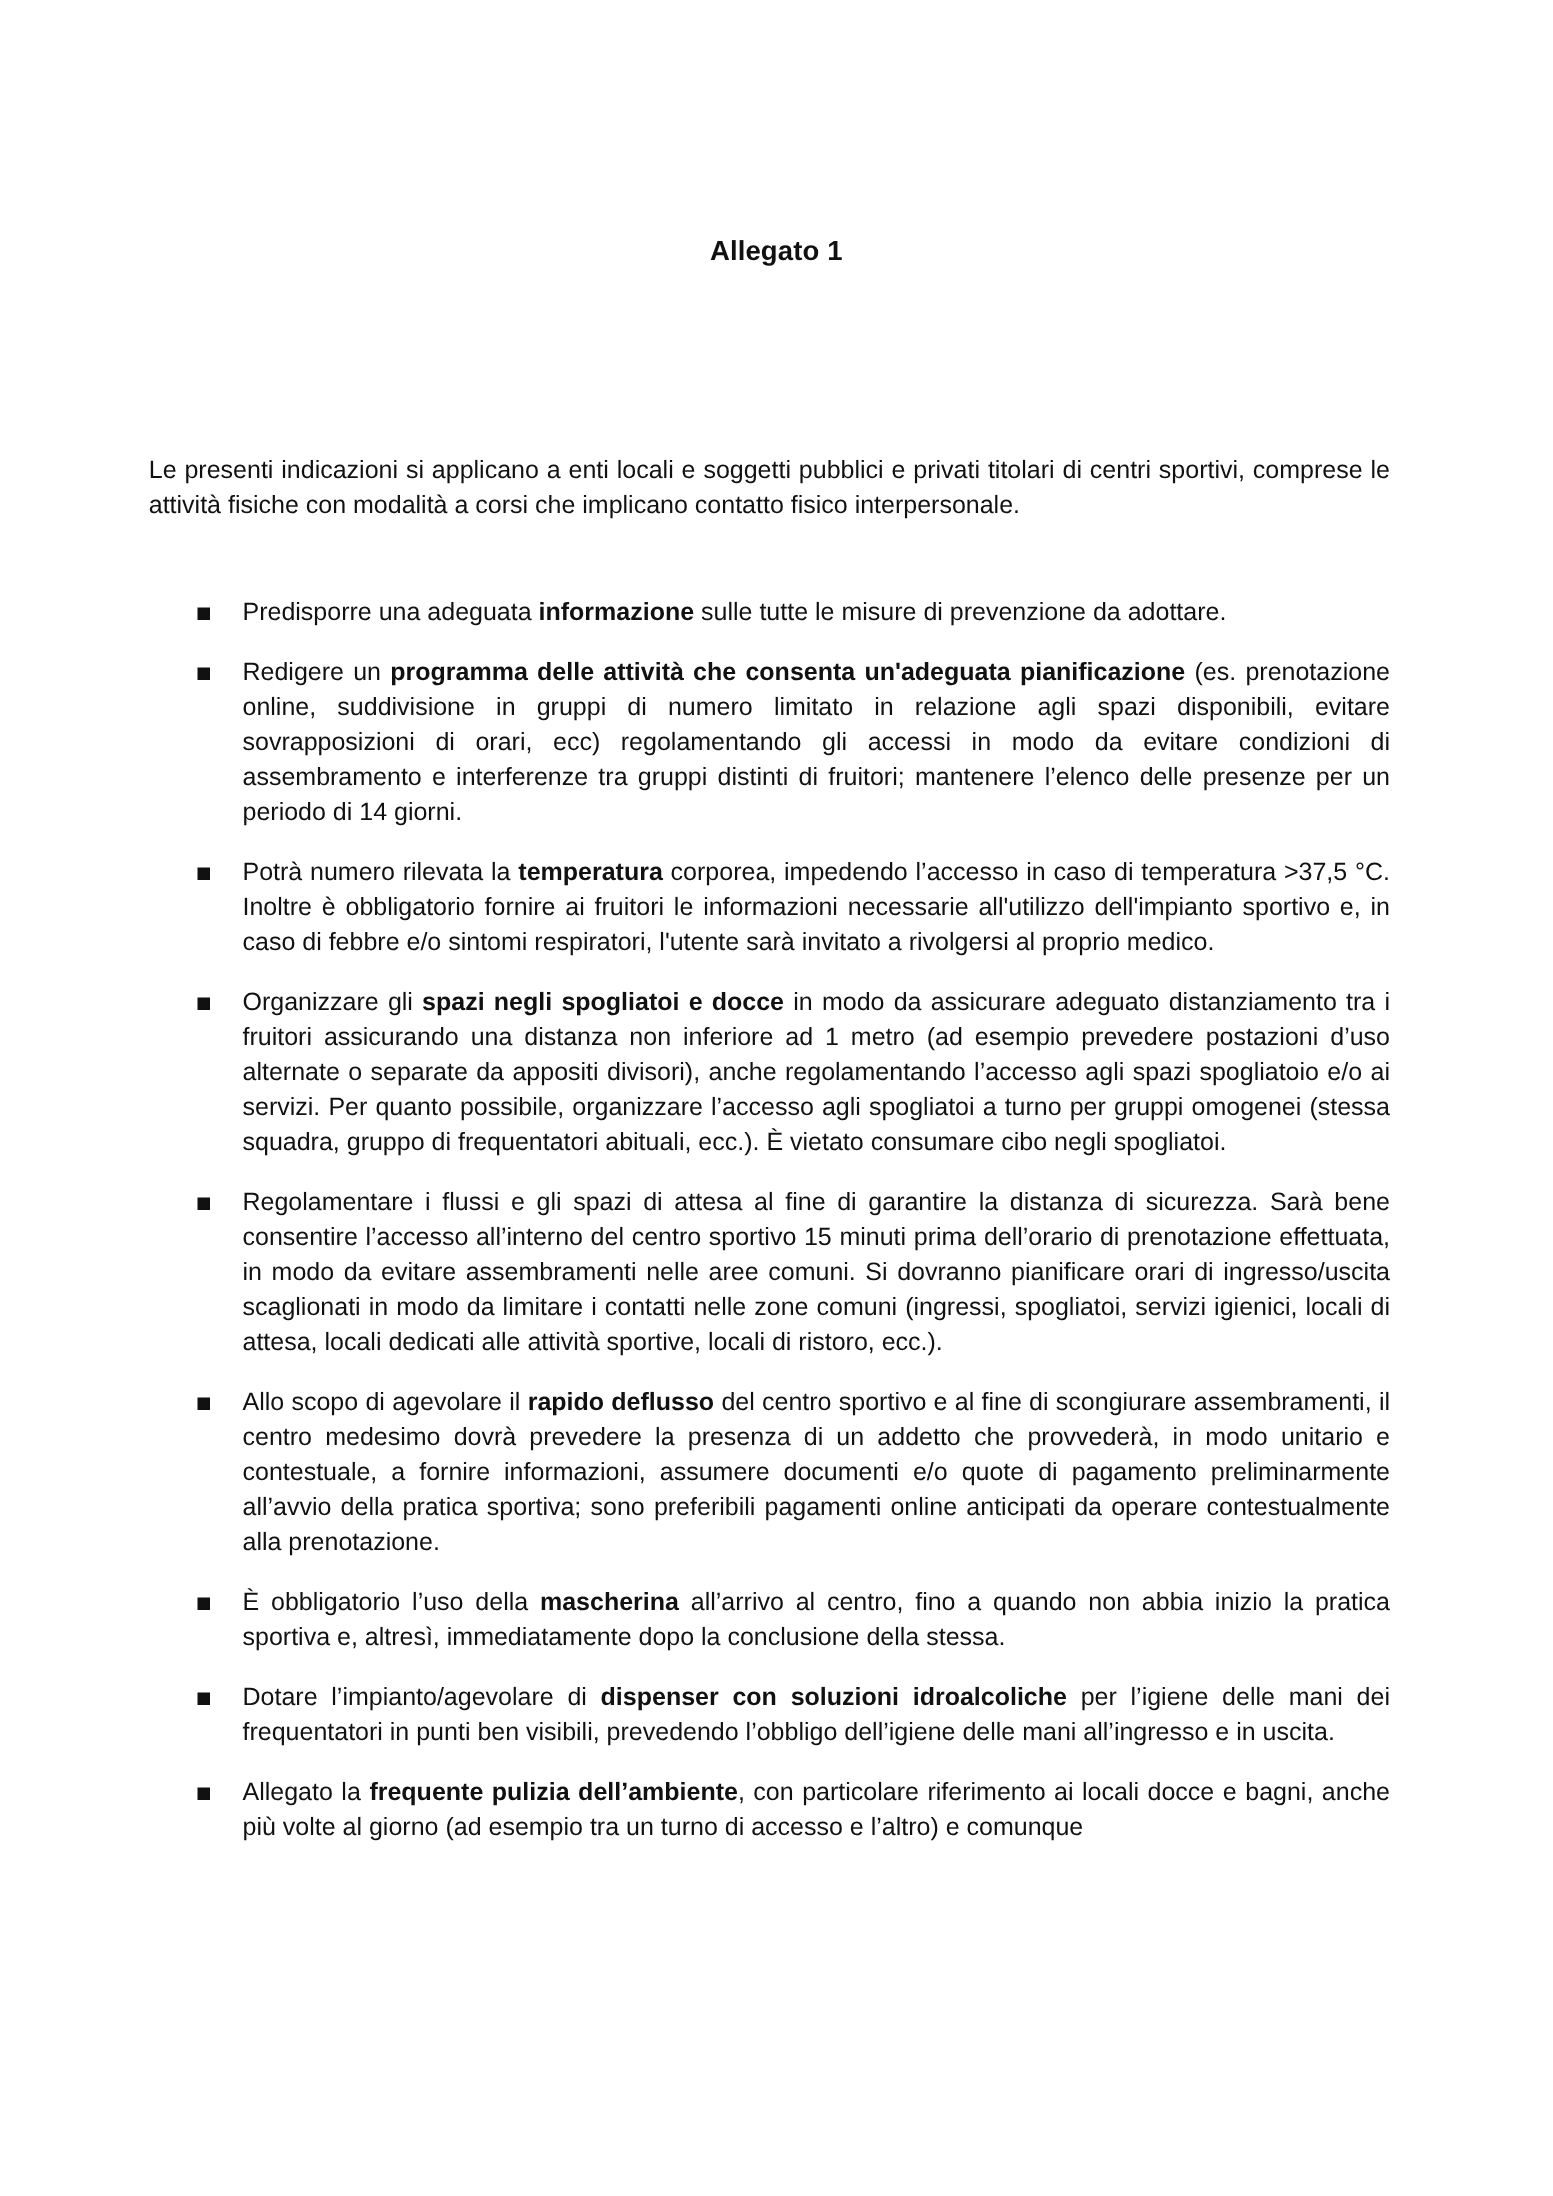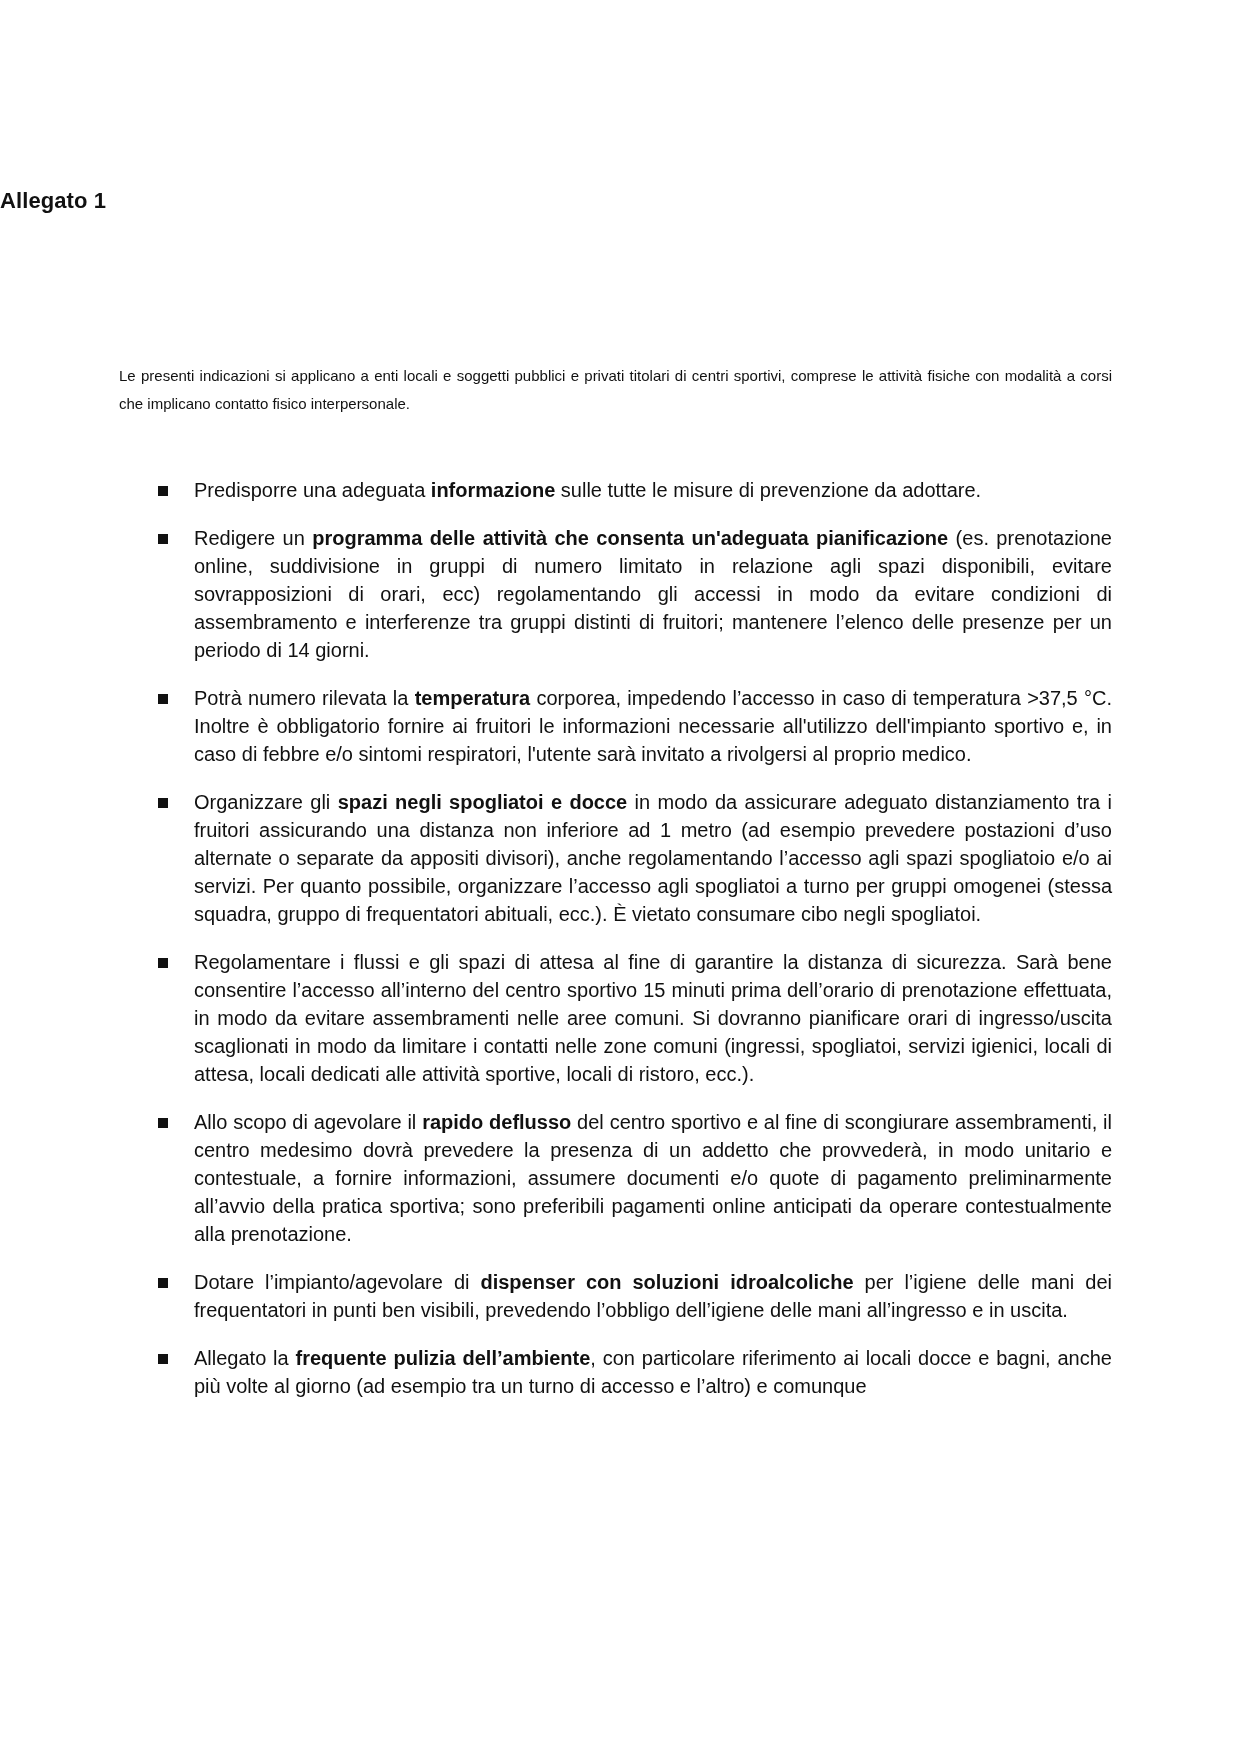--- a/index.html
+++ b/index.html
@@ -20,40 +20,41 @@
       left: 0; top: 0;
       width: 1242px;
       height: 1757px;
       background: #ffffff;
     }
     .annex-title {
       position: absolute;
       top: 188px;
       left: 0;
       width: 1242px;
+      text-align: center;
       font-size: 22px;
       font-weight: bold;
       color: #111;
       letter-spacing: 0.1px;
     }
     .doc-heading {
       position: absolute;
       top: 293px;
       left: 119px;
       font-size: 30px;
       font-weight: bold;
       color: #3c5a85;
       letter-spacing: -0.3px;
     }
     .intro {
       position: absolute;
       top: 362px;
       left: 119px;
       width: 993px;
-      font-size: 15px;
+      font-size: 20px;
       line-height: 28px;
       text-align: justify;
       color: #111;
     }
     .bullets {
       position: absolute;
       top: 476px;
       left: 0;
       width: 1242px;
       margin: 0;
@@ -109,20 +110,24 @@
     <li class="bullet-item">
       <span class="bullet-marker"></span>
       <span class="bullet-text"><span>Regolamentare i flussi e gli spazi di attesa al fine di garantire la distanza di sicurezza. Sarà bene consentire l’accesso all’interno del centro sportivo 15 minuti prima dell’orario di prenotazione effettuata, in modo da evitare assembramenti nelle aree comuni. Si dovranno pianificare orari di ingresso/uscita scaglionati in modo da limitare i contatti nelle zone comuni (ingressi, spogliatoi, servizi igienici, locali di attesa, locali dedicati alle attività sportive, locali di ristoro, ecc.).</span><b></b><span></span></span>
     </li>
     <li class="bullet-item">
       <span class="bullet-marker"></span>
       <span class="bullet-text"><span>Allo scopo di agevolare il </span><b>rapido deflusso</b><span> del centro sportivo e al fine di scongiurare assembramenti, il centro medesimo dovrà prevedere la presenza di un addetto che provvederà, in modo unitario e contestuale, a fornire informazioni, assumere documenti e/o quote di pagamento preliminarmente all’avvio della pratica sportiva; sono preferibili pagamenti online anticipati da operare contestualmente alla prenotazione.</span></span>
     </li>
     <li class="bullet-item">
       <span class="bullet-marker"></span>
+      <span class="bullet-text"><span>È obbligatorio l’uso della </span><b>mascherina</b><span> all’arrivo al centro, fino a quando non abbia inizio la pratica sportiva e, altresì, immediatamente dopo la conclusione della stessa.</span></span>
+    </li>
+    <li class="bullet-item">
+      <span class="bullet-marker"></span>
       <span class="bullet-text"><span>Dotare l’impianto/agevolare di </span><b>dispenser con soluzioni idroalcoliche</b><span> per l’igiene delle mani dei frequentatori in punti ben visibili, prevedendo l’obbligo dell’igiene delle mani all’ingresso e in uscita.</span></span>
     </li>
     <li class="bullet-item">
       <span class="bullet-marker"></span>
       <span class="bullet-text"><span>Allegato la </span><b>frequente pulizia dell’ambiente</b><span>, con particolare riferimento ai locali docce e bagni, anche più volte al giorno (ad esempio tra un turno di accesso e l’altro) e comunque</span></span>
     </li>
   </ul>
 </div>
 
 </body></html>

